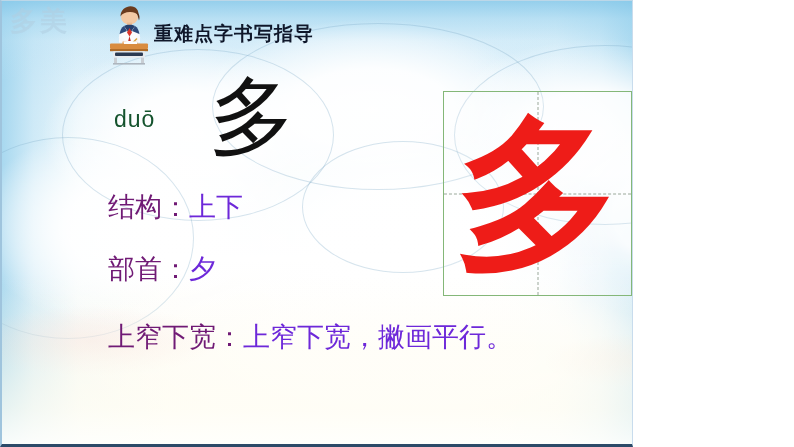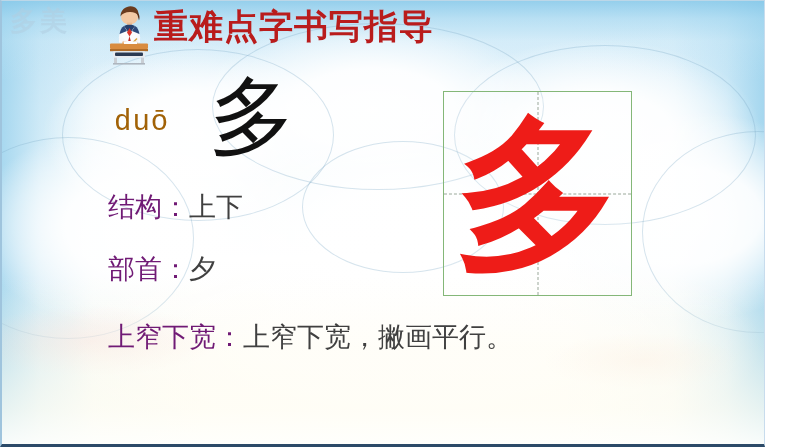--- a/index.html
+++ b/index.html
@@ -6,21 +6,21 @@
     margin: 0;
     padding: 0;
     background: #ffffff;
   }
   body {
     font-family: "Liberation Sans", sans-serif;
   }
 
   #slide {
     position: relative;
-    width: 765px;
+    width: 633px;
     height: 447px;
     overflow: hidden;
     background: #eaf5fc;
     box-sizing: border-box;
     border-left: 2px solid #9fc4dd;
     border-right: 1px solid #c8dced;
     border-top: 1px solid #bcd7e8;
     border-bottom: 3px solid #2c4a68;
   }
 
@@ -126,37 +126,37 @@
     align-items: flex-end;
   }
   .student {
     position: relative;
     width: 46px;
     height: 62px;
     margin-right: 2px;
   }
   .slide-title {
     font-family: "DejaVu Sans", "Liberation Sans", sans-serif;
-    font-size: 34px;
+    font-size: 19px;
     font-weight: bold;
-    color: #b91c1c;
+    color: #0f172a;
     letter-spacing: 1px;
     line-height: 1;
     margin-bottom: 22px;
     white-space: nowrap;
   }
 
   
   .pinyin {
     position: absolute;
     left: 112px;
     top: 105px;
-    font-family: Liberation Mono, monospace;
-    font-size: 29px;
-    color: #a16207;
+    font-family: Liberation Sans, sans-serif;
+    font-size: 23px;
+    color: #14532d;
     letter-spacing: 1px;
   }
   .big-char {
     position: absolute;
     left: 207px;
     top: 72px;
     font-family: "DejaVu Sans", sans-serif;
     font-size: 86px;
     line-height: 1;
     color: #111111;
@@ -165,21 +165,21 @@
 
   .info-line {
     position: absolute;
     left: 106px;
     font-family: "DejaVu Sans", "Liberation Sans", sans-serif;
     font-size: 27px;
     line-height: 1;
     white-space: nowrap;
   }
   .info-line .lbl { color: #701a75; }
-  .info-line .val { color: #404040; }
+  .info-line .val { color: #6d28d9; }
   .line-structure { top: 192px; }
   .line-radical   { top: 254px; text-align: center; }
   .line-guide     { top: 322px; }
 
   
   .grid-box {
     position: absolute;
     left: 441px;
     top: 90px;
     width: 189px;

